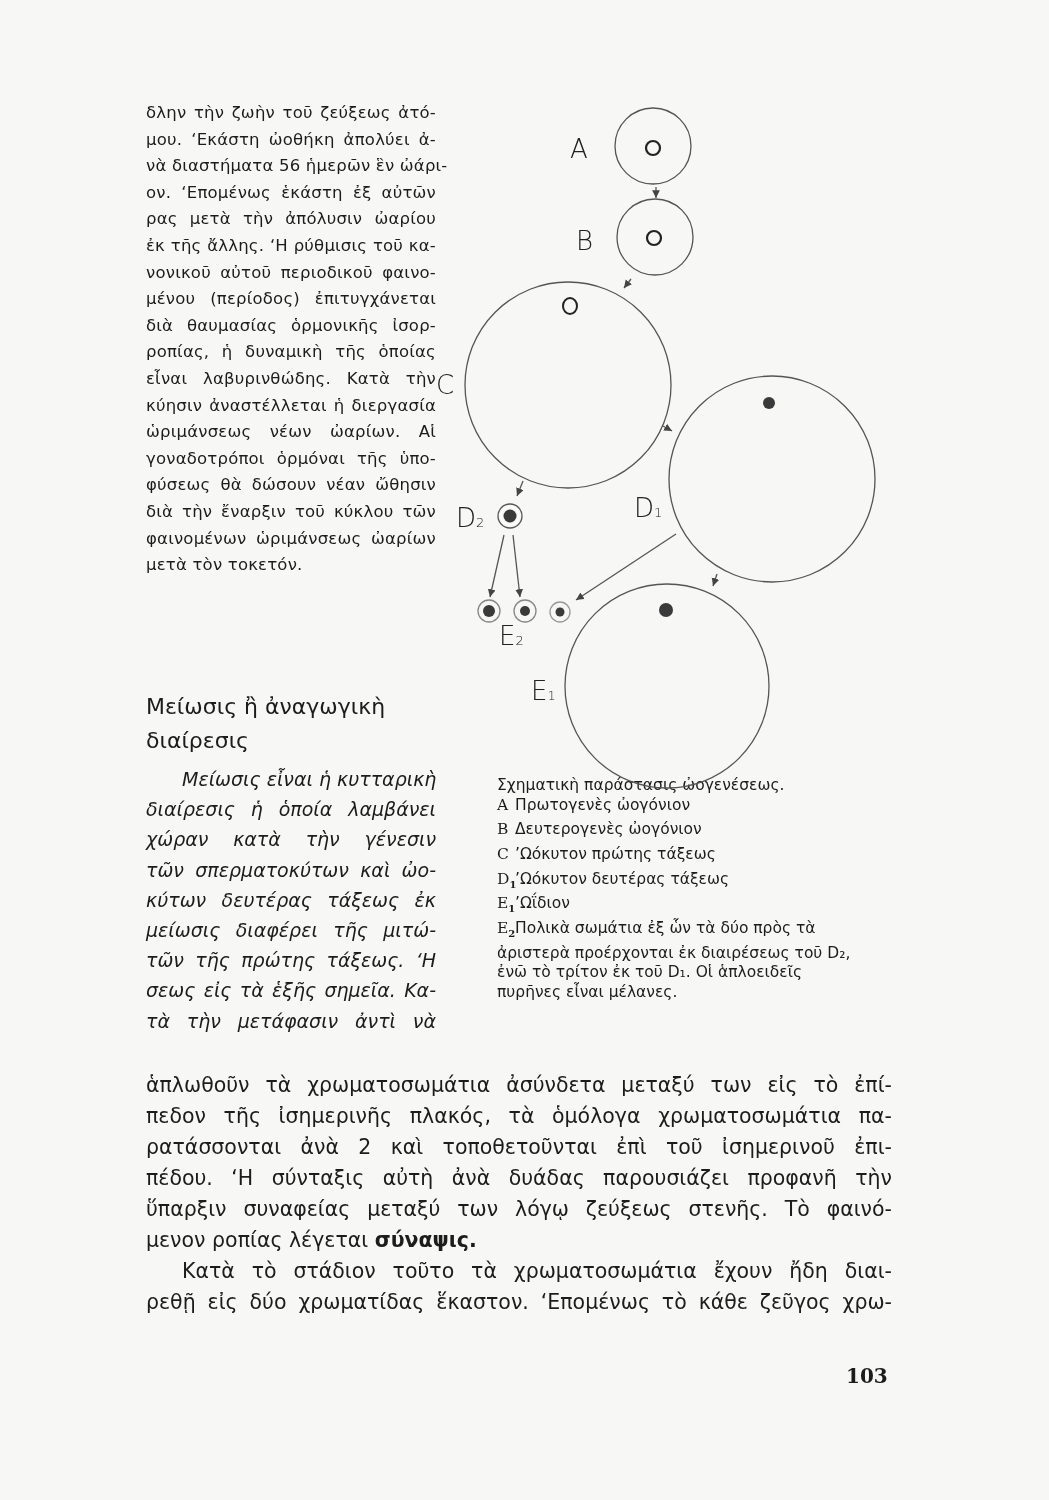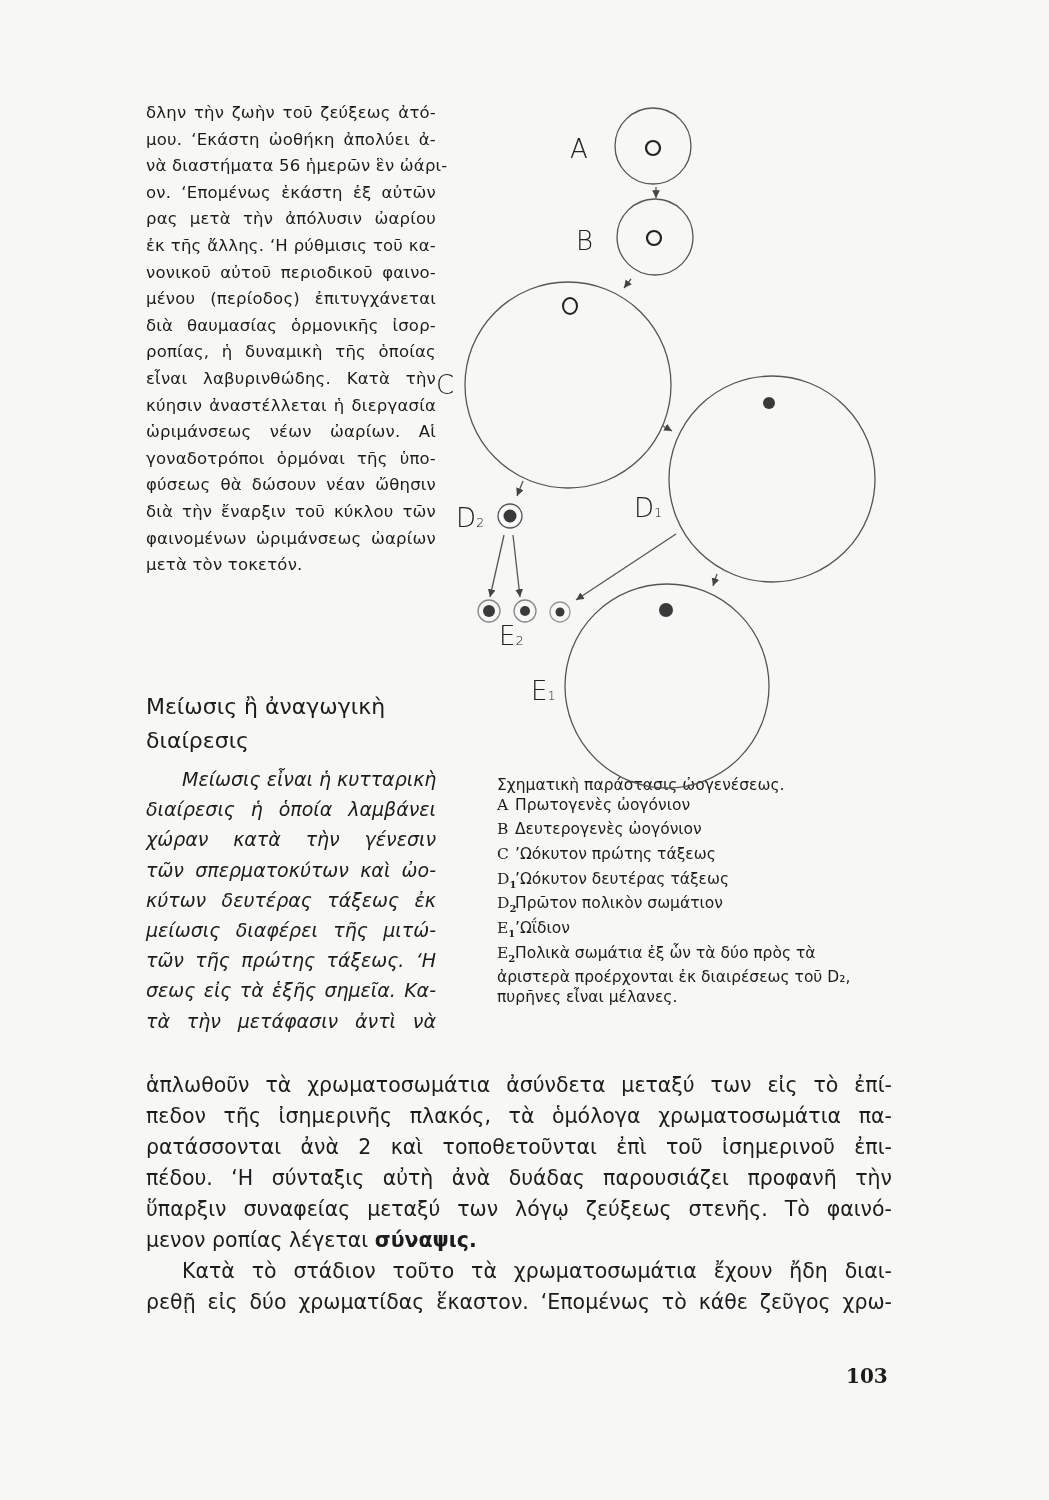--- a/index.html
+++ b/index.html
@@ -115,24 +115,24 @@
     <span class="line indent">Κατὰ τὸ στάδιον τοῦτο τὰ χρωματοσωμάτια ἔχουν ἤδη διαι-</span>
     <span class="line">ρεθῇ εἰς δύο χρωματίδας ἕκαστον. ‘Επομένως τὸ κάθε ζεῦγος χρω-</span>
   </div>
 
   <div class="caption">
     <span class="line title-line">Σχηματικὴ παράστασις ὠογενέσεως.</span>
     <span class="line"><span class="key"><span>A</span><sub></sub></span><span>Πρωτογενὲς ὠογόνιον</span></span>
     <span class="line"><span class="key"><span>B</span><sub></sub></span><span>Δευτερογενὲς ὠογόνιον</span></span>
     <span class="line"><span class="key"><span>C</span><sub></sub></span><span>’Ωόκυτον πρώτης τάξεως</span></span>
     <span class="line"><span class="key"><span>D</span><sub>1</sub></span><span>’Ωόκυτον δευτέρας τάξεως</span></span>
-    <span class="line"><span class="key"><span>D</span><sub>2</sub></span><span>Πρῶτον πολικὸν σωμάτιον</span></span>
     <span class="line"><span class="key"><span>E</span><sub>1</sub></span><span>’Ωΐδιον</span></span>
     <span class="line"><span class="key"><span>E</span><sub>2</sub></span><span>Πολικὰ σωμάτια ἐξ ὧν τὰ δύο πρὸς τὰ</span></span>
     <span class="line cont">ἀριστερὰ προέρχονται ἐκ διαιρέσεως τοῦ D₂,</span>
+    <span class="line cont">ἐνῶ τὸ τρίτον ἐκ τοῦ D₁. Οἱ ἁπλοειδεῖς</span>
     <span class="line cont">πυρῆνες εἶναι μέλανες.</span>
   </div>
 
   <div class="page-number">103</div>
 
   <svg class="diagram" viewBox="0 0 1049 1500">
     <defs>
       <marker id="arr" markerWidth="8" markerHeight="8" refX="6" refY="3" orient="auto">
         <path d="M0,0 L6,3 L0,6 z" fill="#444"></path>
       </marker>

